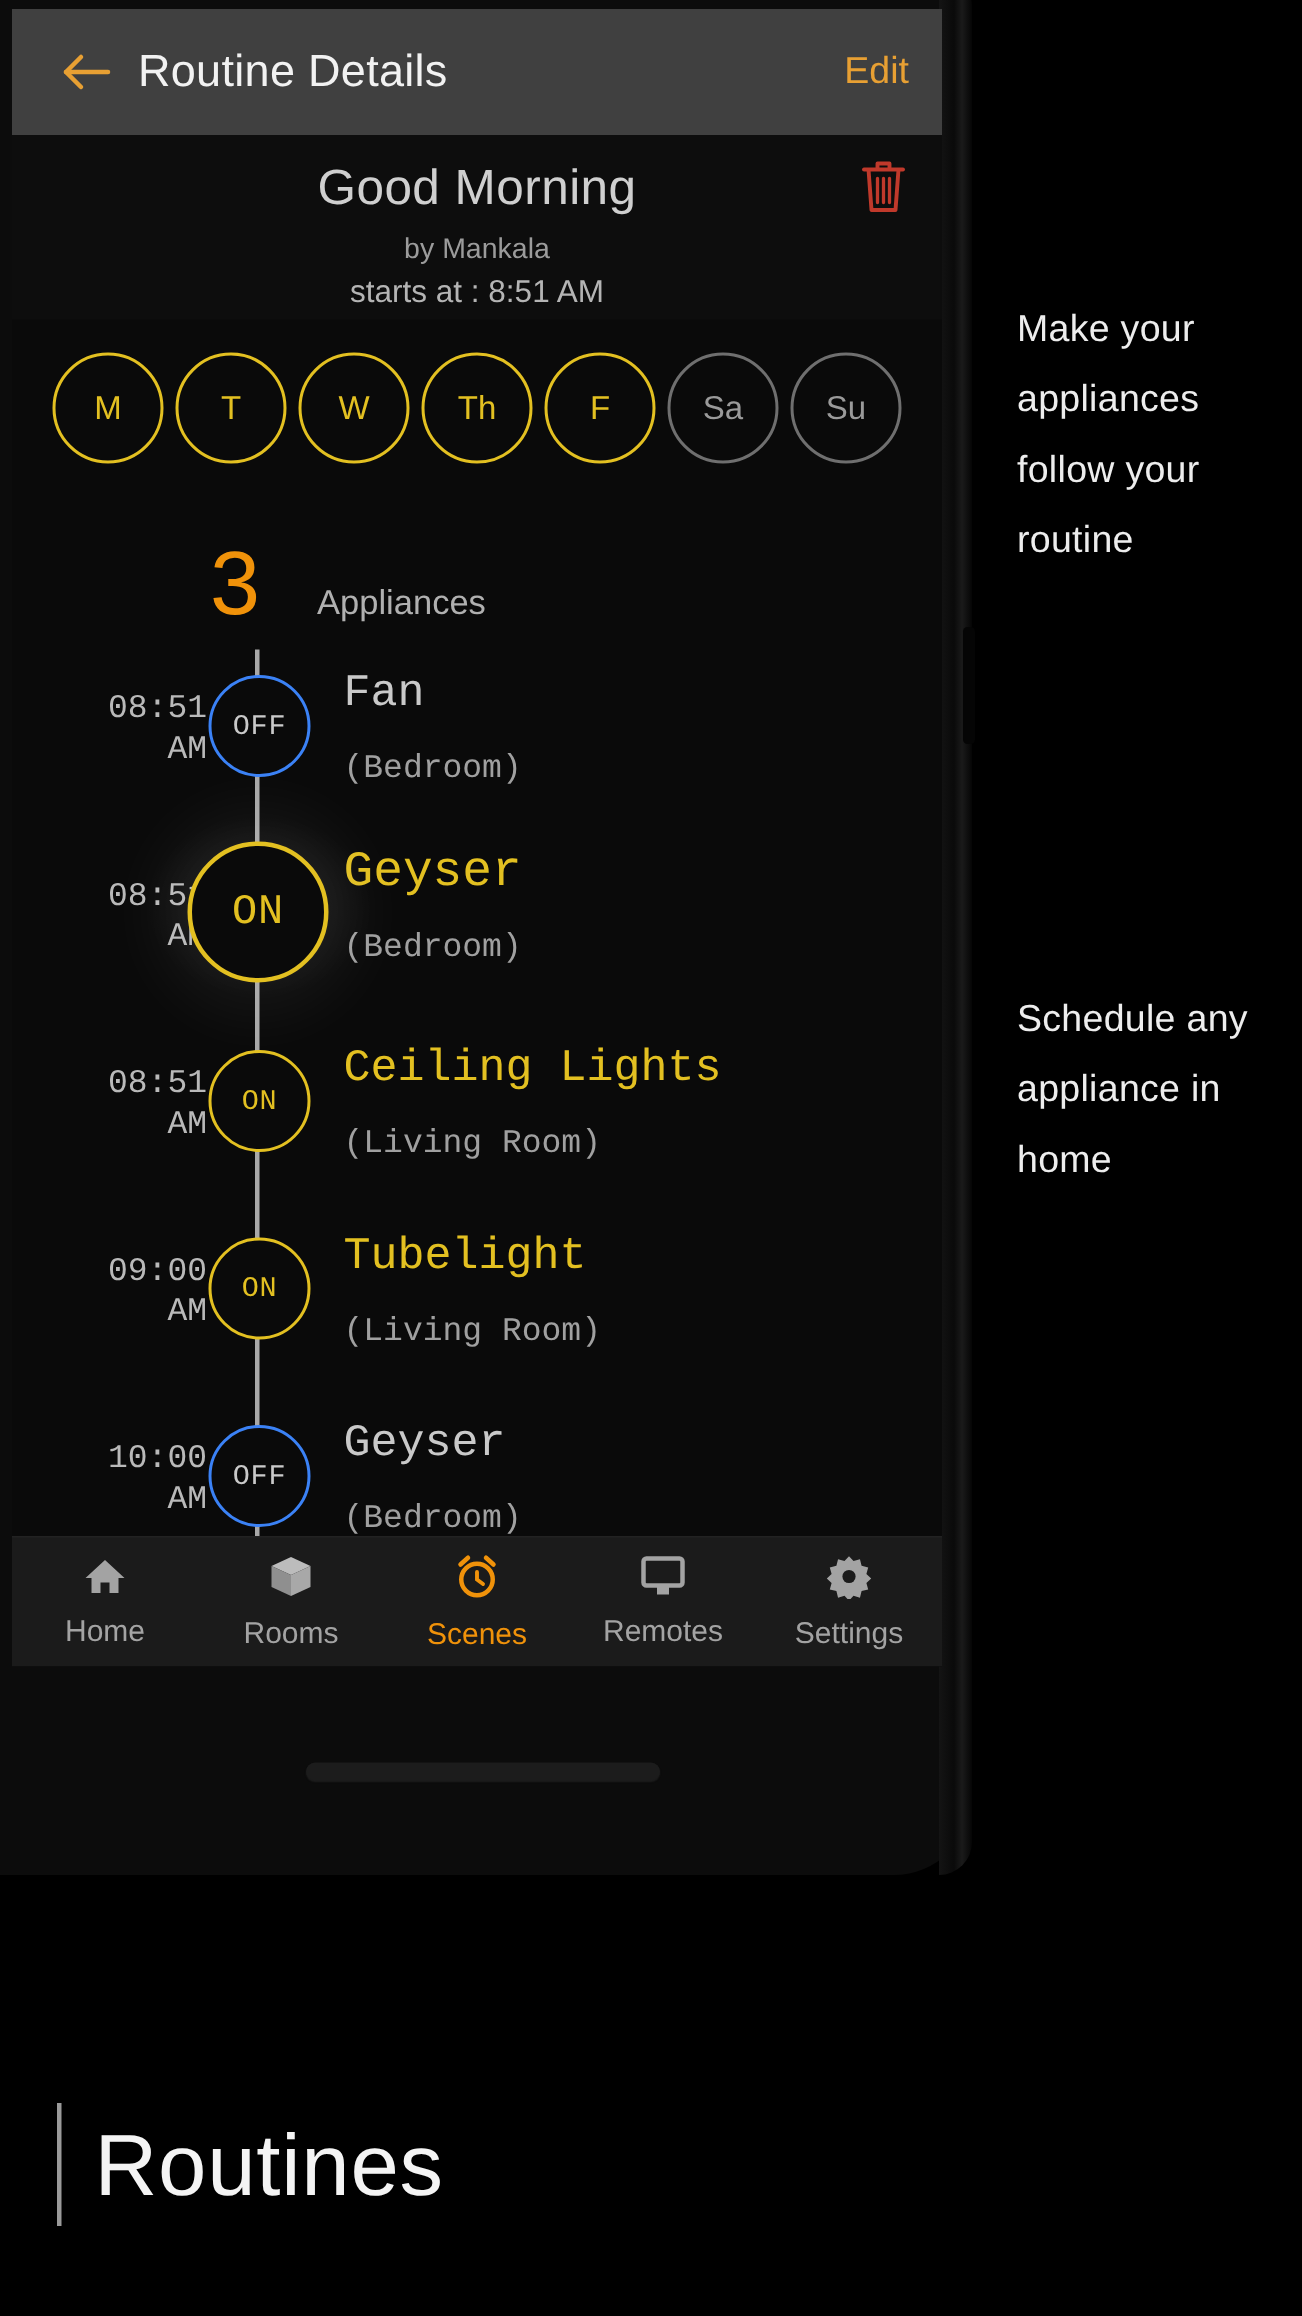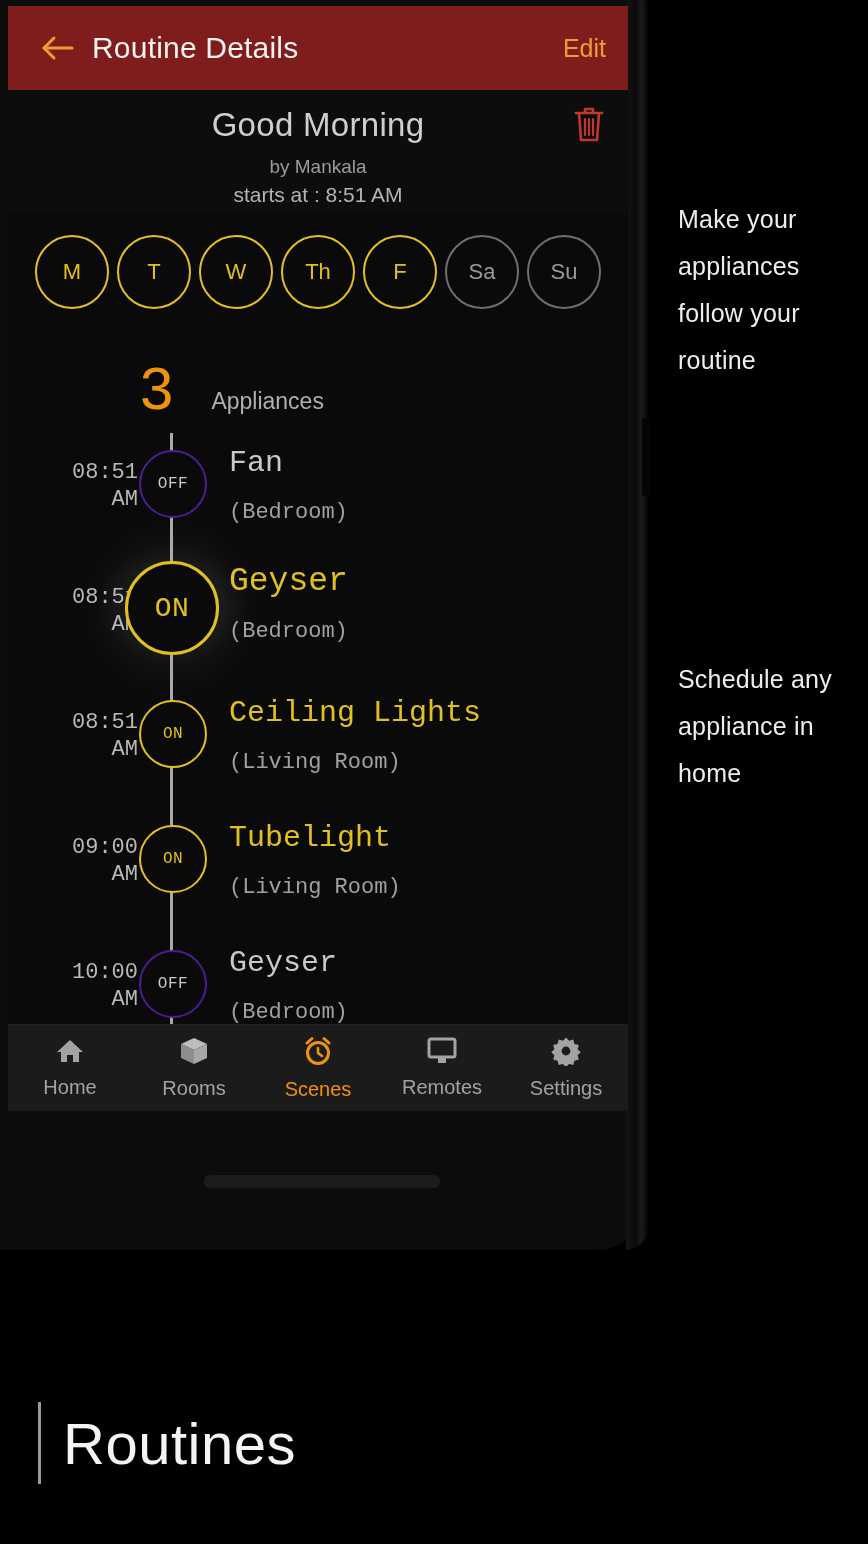--- a/index.html
+++ b/index.html
@@ -70,21 +70,21 @@
     width: 620px;
     height: 1105px;
     background: #0a0a0a;
     overflow: hidden;
   }
 
   
   .appbar {
     position: relative;
     height: 84px;
-    background: #7f1d1d;
+    background: #404040;
     display: flex;
     align-items: center;
   }
   .back-arrow {
     width: 56px;
     margin-left: 22px;
     display: flex;
     align-items: center;
     justify-content: center;
     cursor: pointer;
@@ -210,27 +210,27 @@
     font-size: 22px;
     line-height: 27px;
   }
   .tl-node {
     position: absolute;
     left: 131px;
     top: 17px;
     width: 64px;
     height: 64px;
     border-radius: 50%;
-    border: 2px solid #4c1d95;
+    border: 2px solid #3b82f6;
     background: #0a0a0a;
     display: flex;
     align-items: center;
     justify-content: center;
     color: #c9c9c9;
-    font-size: 16px;
+    font-size: 19px;
     letter-spacing: 0.5px;
     z-index: 2;
     cursor: pointer;
   }
   .tl-node.on {
     border-color: #e3c021;
     color: #e3c021;
   }
   .tl-row.highlight .tl-node {
     left: 117px;

